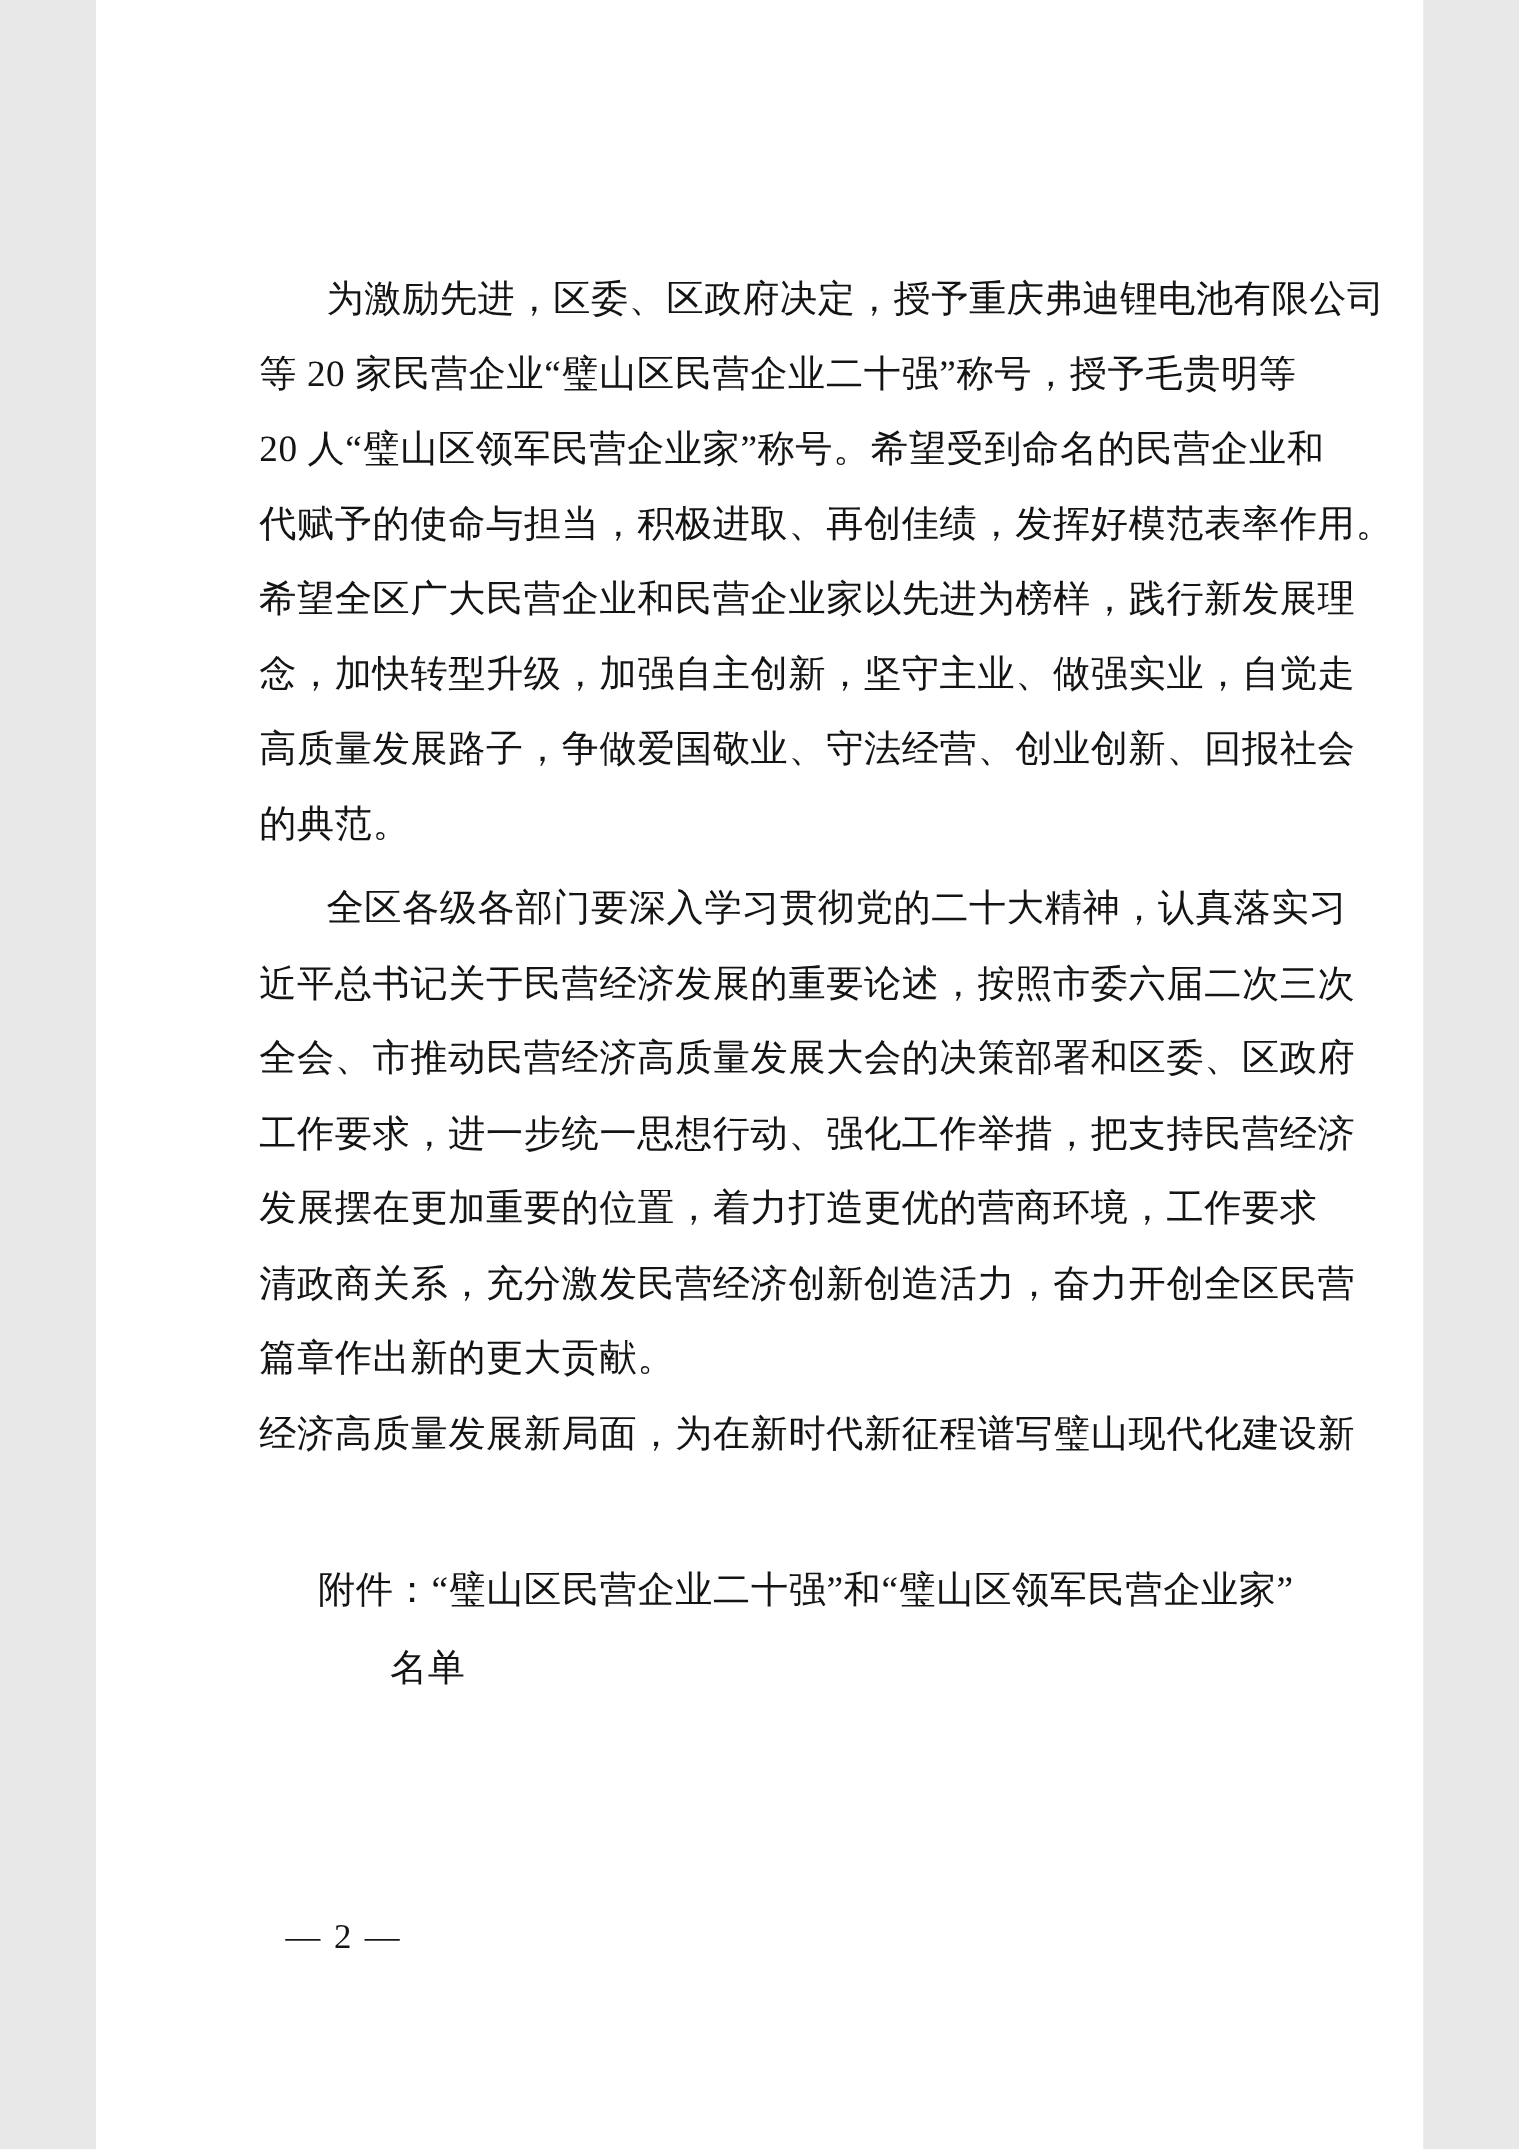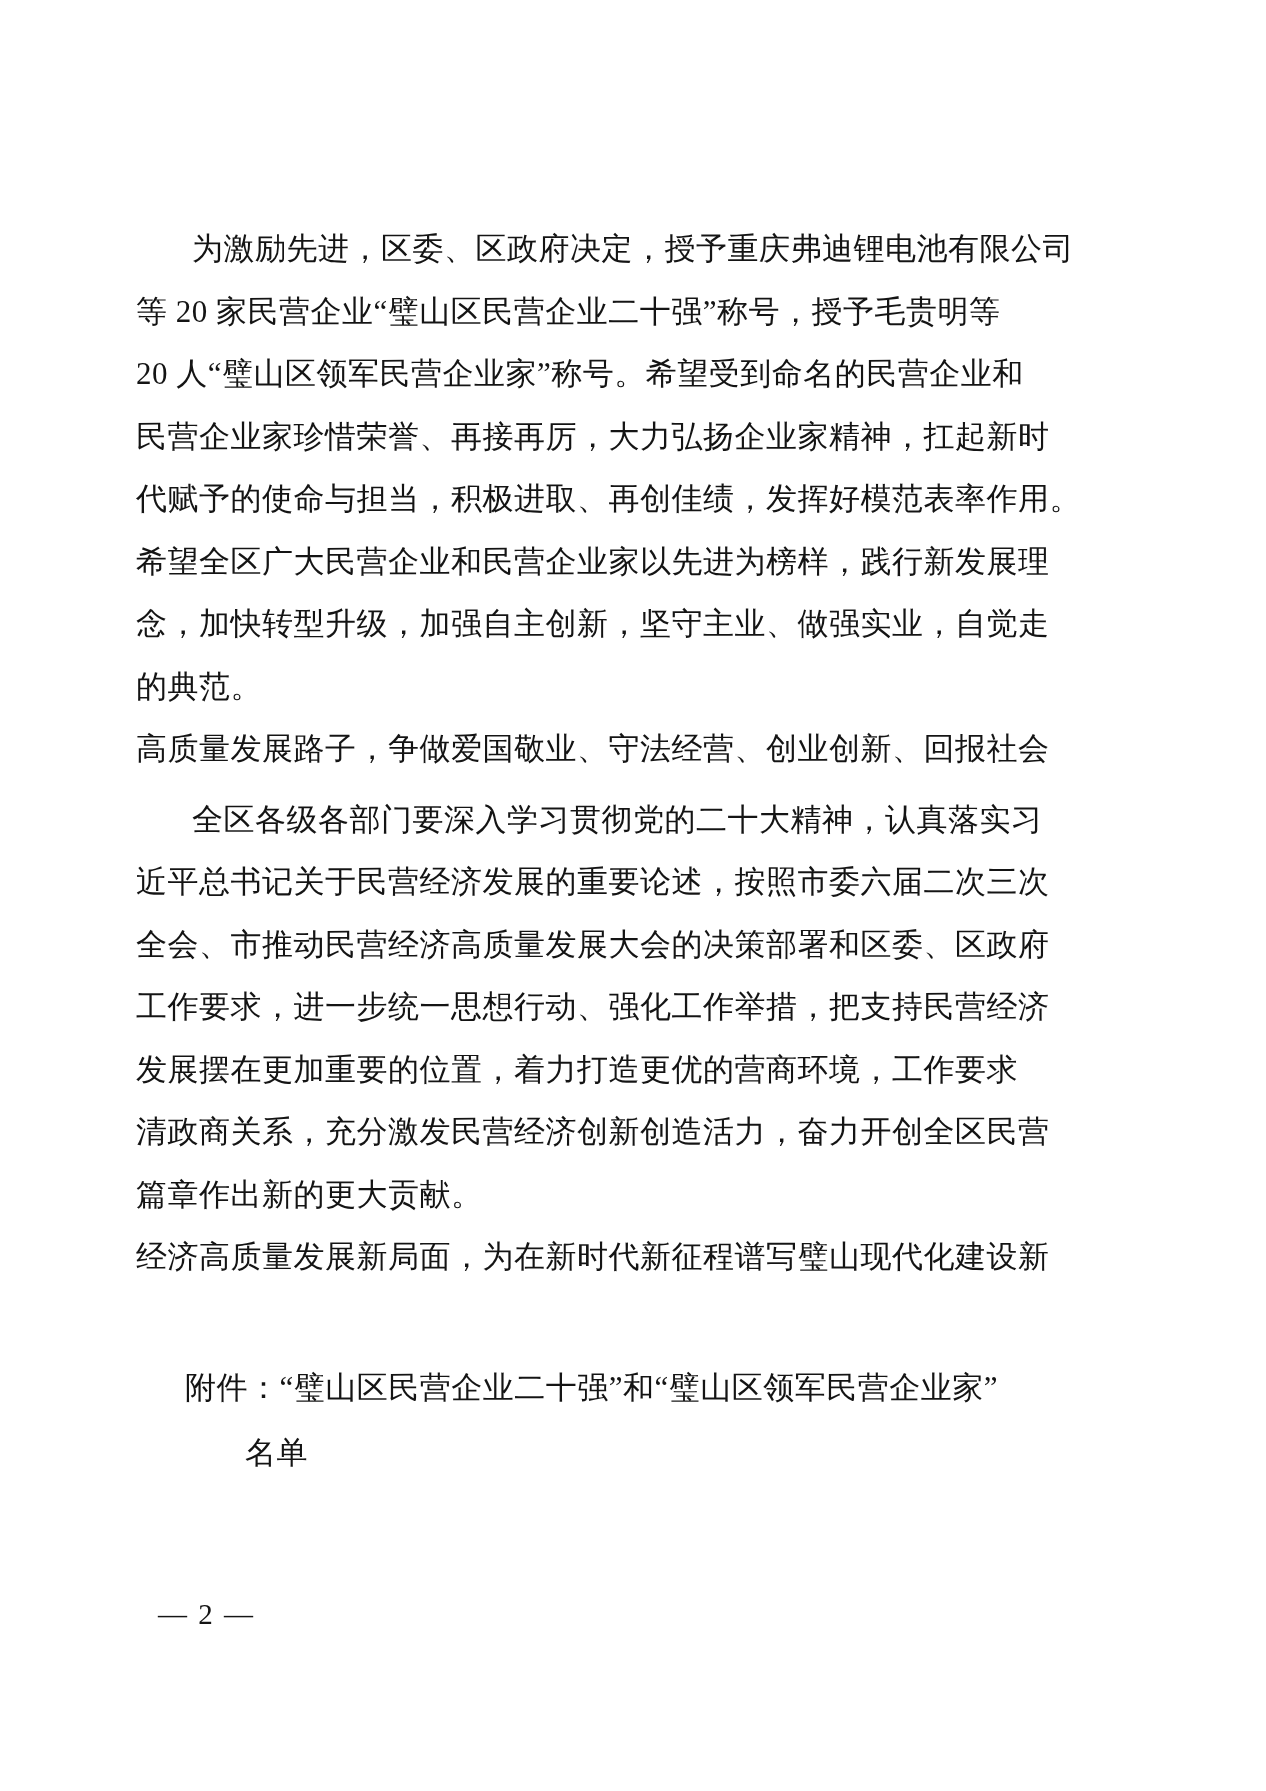--- a/index.html
+++ b/index.html
@@ -2,21 +2,21 @@
 <html><head>
 <meta charset="utf-8">
 <style>
   html, body {
     margin: 0;
     padding: 0;
     background: #e8e8e8;
   }
   .page {
     position: relative;
-    width: 1266px;
+    width: 1106px;
     height: 1791px;
     margin: 0 auto;
     background: #ffffff;
     font-family: "Liberation Serif", "DejaVu Serif", serif;
     color: #141414;
     overflow: hidden;
   }
   .content {
     position: absolute;
     left: 136px;
@@ -66,26 +66,25 @@
 <body>
 
 <div class="page">
 
   <div class="content">
 
     <div class="para">
       <div class="line indent">为激励先进，区委、区政府决定，授予重庆弗迪锂电池有限公司</div>
       <div class="line">等 20 家民营企业“璧山区民营企业二十强”称号，授予毛贵明等</div>
       <div class="line">20 人“璧山区领军民营企业家”称号。希望受到命名的民营企业和</div>
-      <div class="line">民营企业家珍惜荣誉、再接再厉，大力弘扬企业家精神，扛起新时</div>
       <div class="line">代赋予的使命与担当，积极进取、再创佳绩，发挥好模范表率作用。</div>
       <div class="line">希望全区广大民营企业和民营企业家以先进为榜样，践行新发展理</div>
       <div class="line">念，加快转型升级，加强自主创新，坚守主业、做强实业，自觉走</div>
+      <div class="line">高质量发展路子，争做爱国敬业、守法经营、创业创新、回报社会</div>
       <div class="line last">的典范。</div>
-      <div class="line">高质量发展路子，争做爱国敬业、守法经营、创业创新、回报社会</div>
     </div>
 
     <div class="para">
       <div class="line indent">全区各级各部门要深入学习贯彻党的二十大精神，认真落实习</div>
       <div class="line">近平总书记关于民营经济发展的重要论述，按照市委六届二次三次</div>
       <div class="line">全会、市推动民营经济高质量发展大会的决策部署和区委、区政府</div>
       <div class="line">工作要求，进一步统一思想行动、强化工作举措，把支持民营经济</div>
       <div class="line">发展摆在更加重要的位置，着力打造更优的营商环境，工作要求</div>
       <div class="line">清政商关系，充分激发民营经济创新创造活力，奋力开创全区民营</div>
       <div class="line last">篇章作出新的更大贡献。</div>

